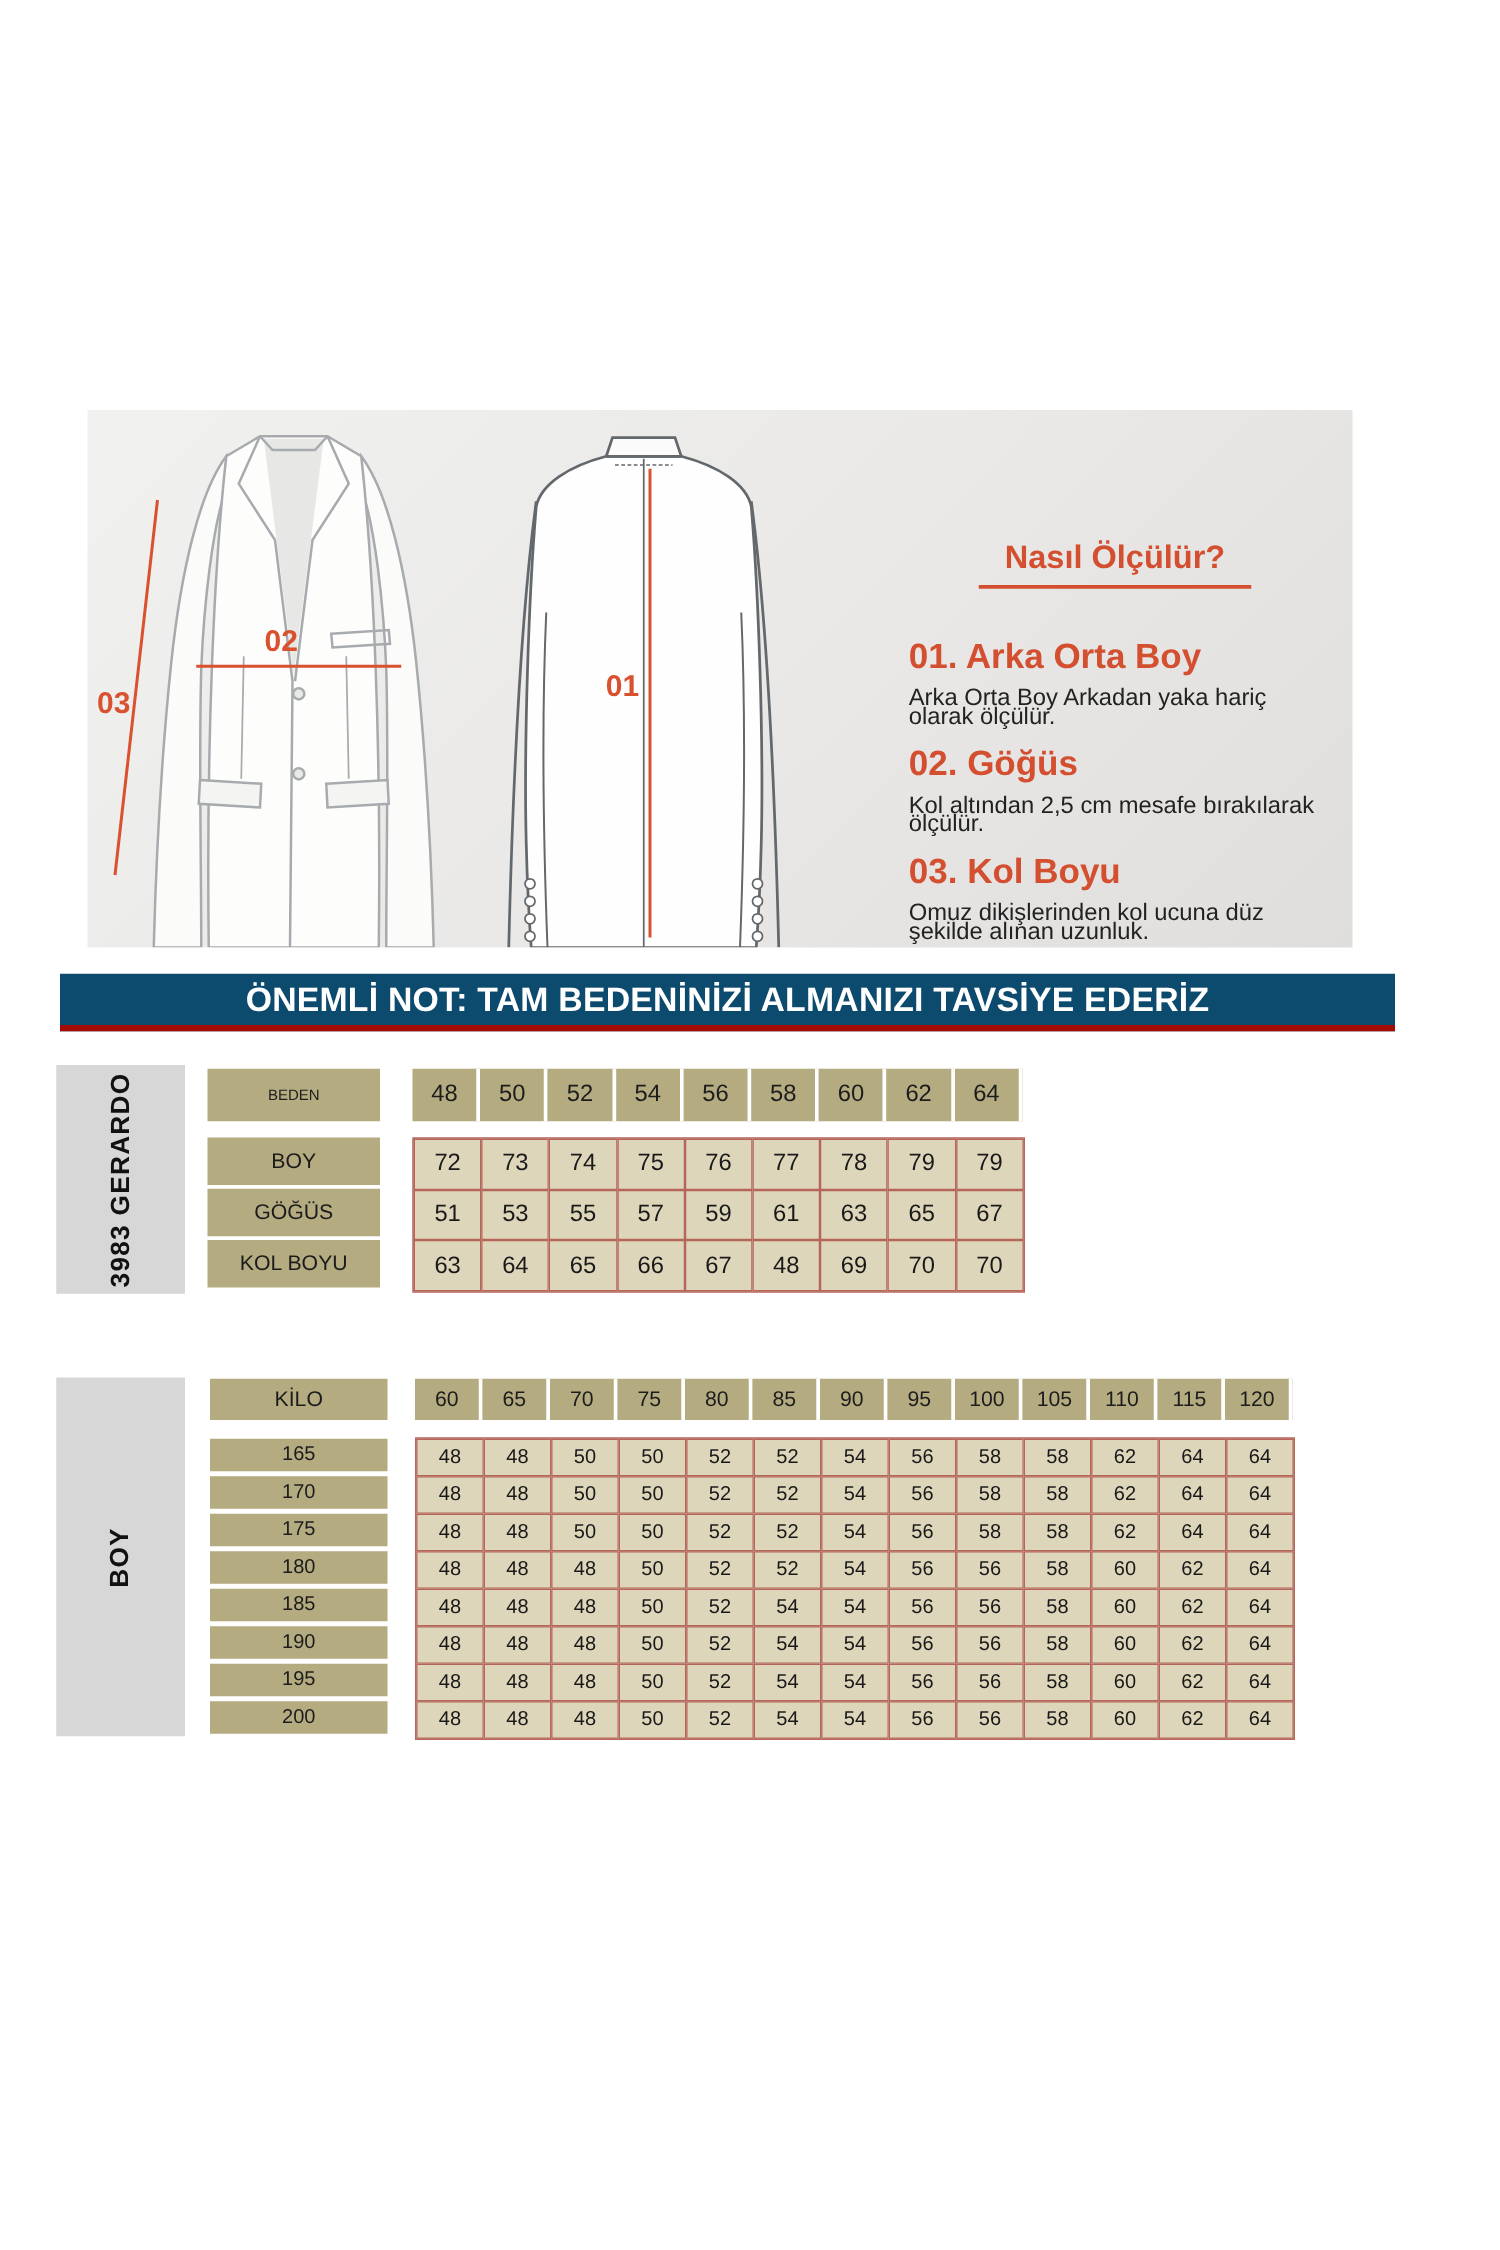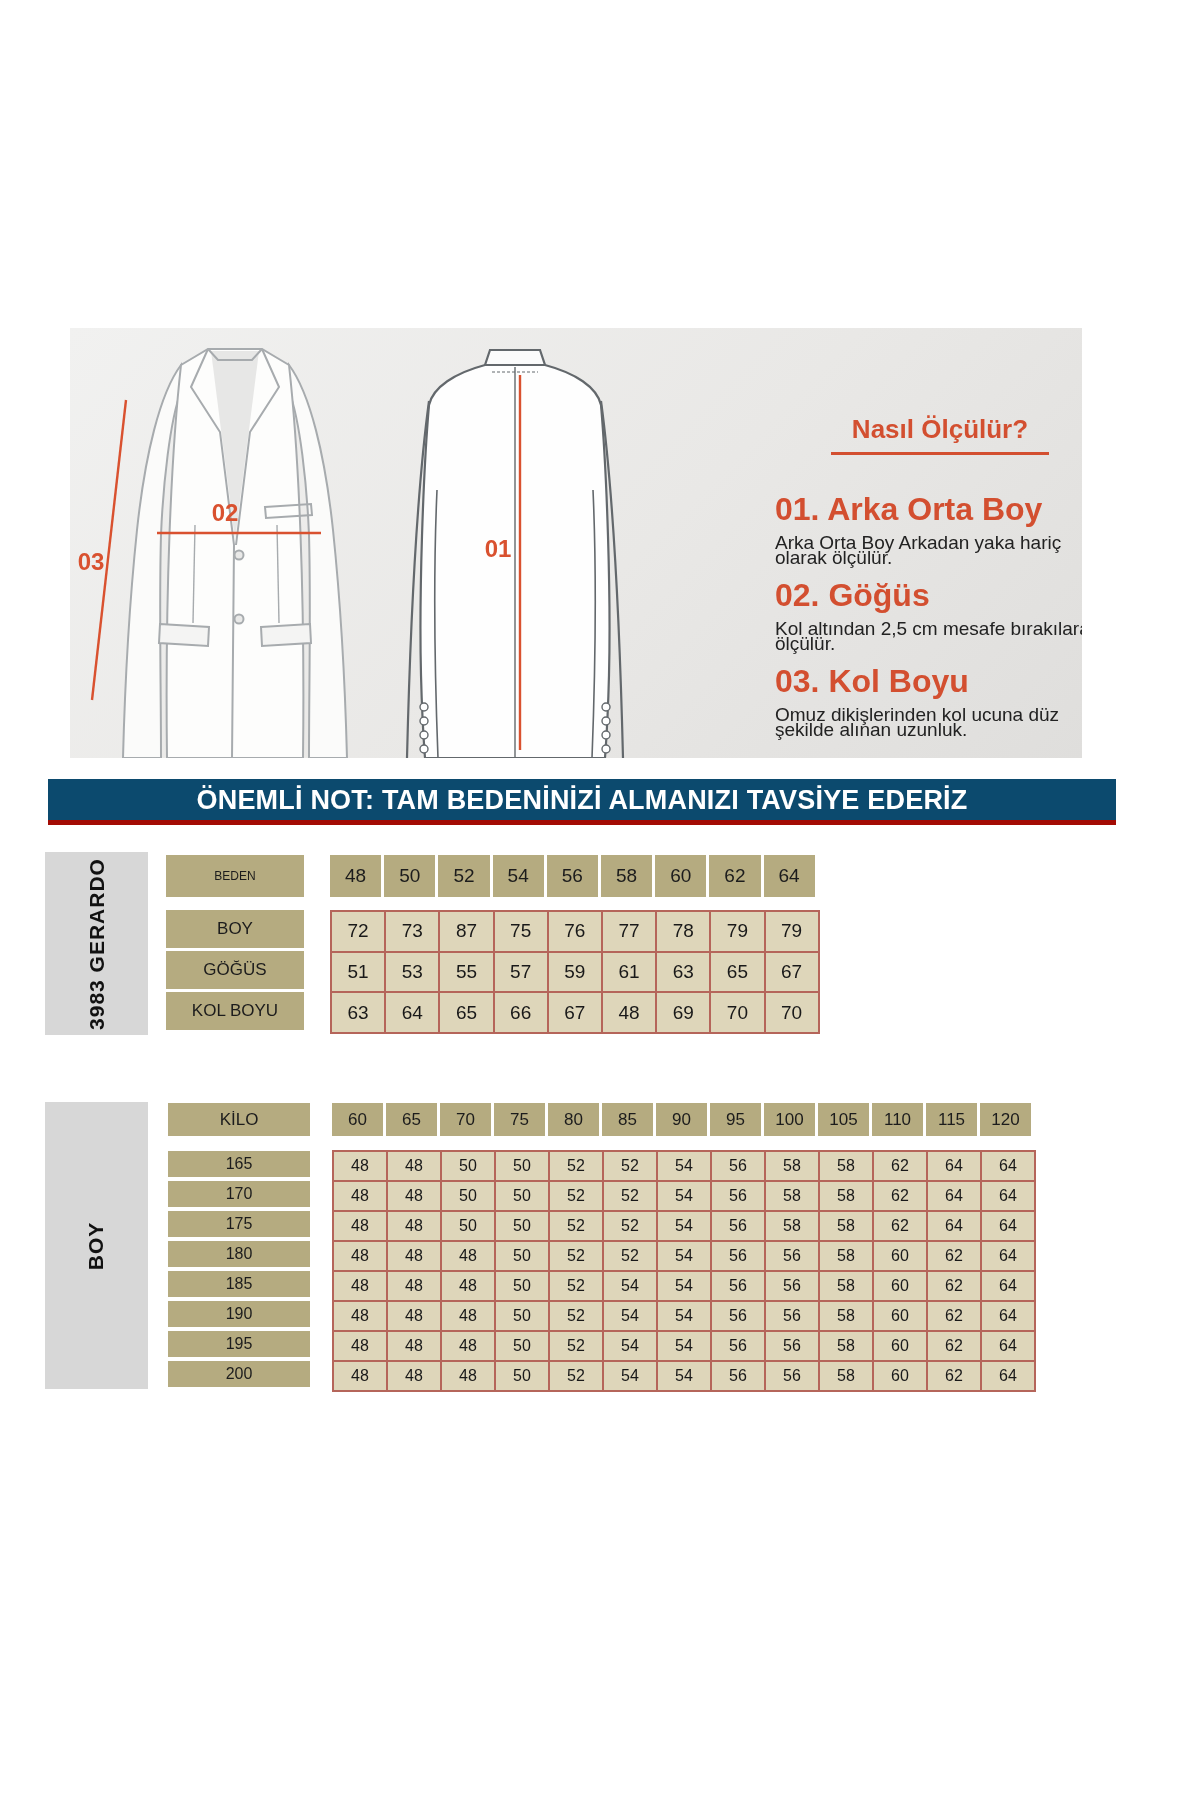--- a/index.html
+++ b/index.html
@@ -11,29 +11,29 @@
   
   .panel {
     position:absolute; left:70px; top:328px; width:1012px; height:430px;
     background:linear-gradient(135deg,#f1f1f0 0%, #e9e8e6 55%, #dfdedc 100%);
     overflow:hidden;
   }
   .jacket-svg { position:absolute; top:7px; }
   .svg-front { left:5px; }
   .svg-back  { left:315px; }
 
-  .guide { position:absolute; left:657px; top:86px; width:330px; height:330px;margin-left:48px; }
+  .guide { position:absolute; left:657px; top:102px; width:330px; height:330px; }
   .guide-title { font-size:26px; font-weight:bold; color:#d34f30; text-align:center; }
   .guide-underline { width:218px; height:3px; background:#d34f30; margin:7px auto 0; }
   .guide-items { position:absolute; left:0; top:0; width:330px; height:330px; }
   .gitem { position:absolute; left:0; width:330px; }
   .gitem:nth-child(1){ top:81px; }
   .gitem:nth-child(2){ top:167px; }
   .gitem:nth-child(3){ top:253px; }
-  .gheading { font-size:32px; font-weight:bold; color:#d34f30; line-height:28px; }
+  .gheading { font-size:28px; font-weight:bold; color:#d34f30; line-height:28px; }
   .gdesc { margin-top:12px; font-size:19px; color:#222222; line-height:15px; }
 
   
   .banner {
     position:absolute; left:48px; top:779px; width:1068px; height:41px;
     background:#0c4a6e; border-bottom:5px solid #a30b04;
     color:#ffffff; font-weight:bold; font-size:27px; text-align:center;
     line-height:42px; letter-spacing:0.2px;
   }
 
@@ -192,21 +192,21 @@
       <div class="tan">GÖĞÜS</div>
       <div class="tan">KOL BOYU</div>
     </div>
 
   <div class="redgrid t1grid">
 
   <div class="grid-row">
 
     <div class="gcell">72</div>
         <div class="gcell">73</div>
-        <div class="gcell">87</div>
+        <div class="gcell">74</div>
         <div class="gcell">75</div>
         <div class="gcell">76</div>
         <div class="gcell">77</div>
         <div class="gcell">78</div>
         <div class="gcell">79</div>
         <div class="gcell">79</div>
       </div>
       <div class="grid-row">
 
     <div class="gcell">51</div>

